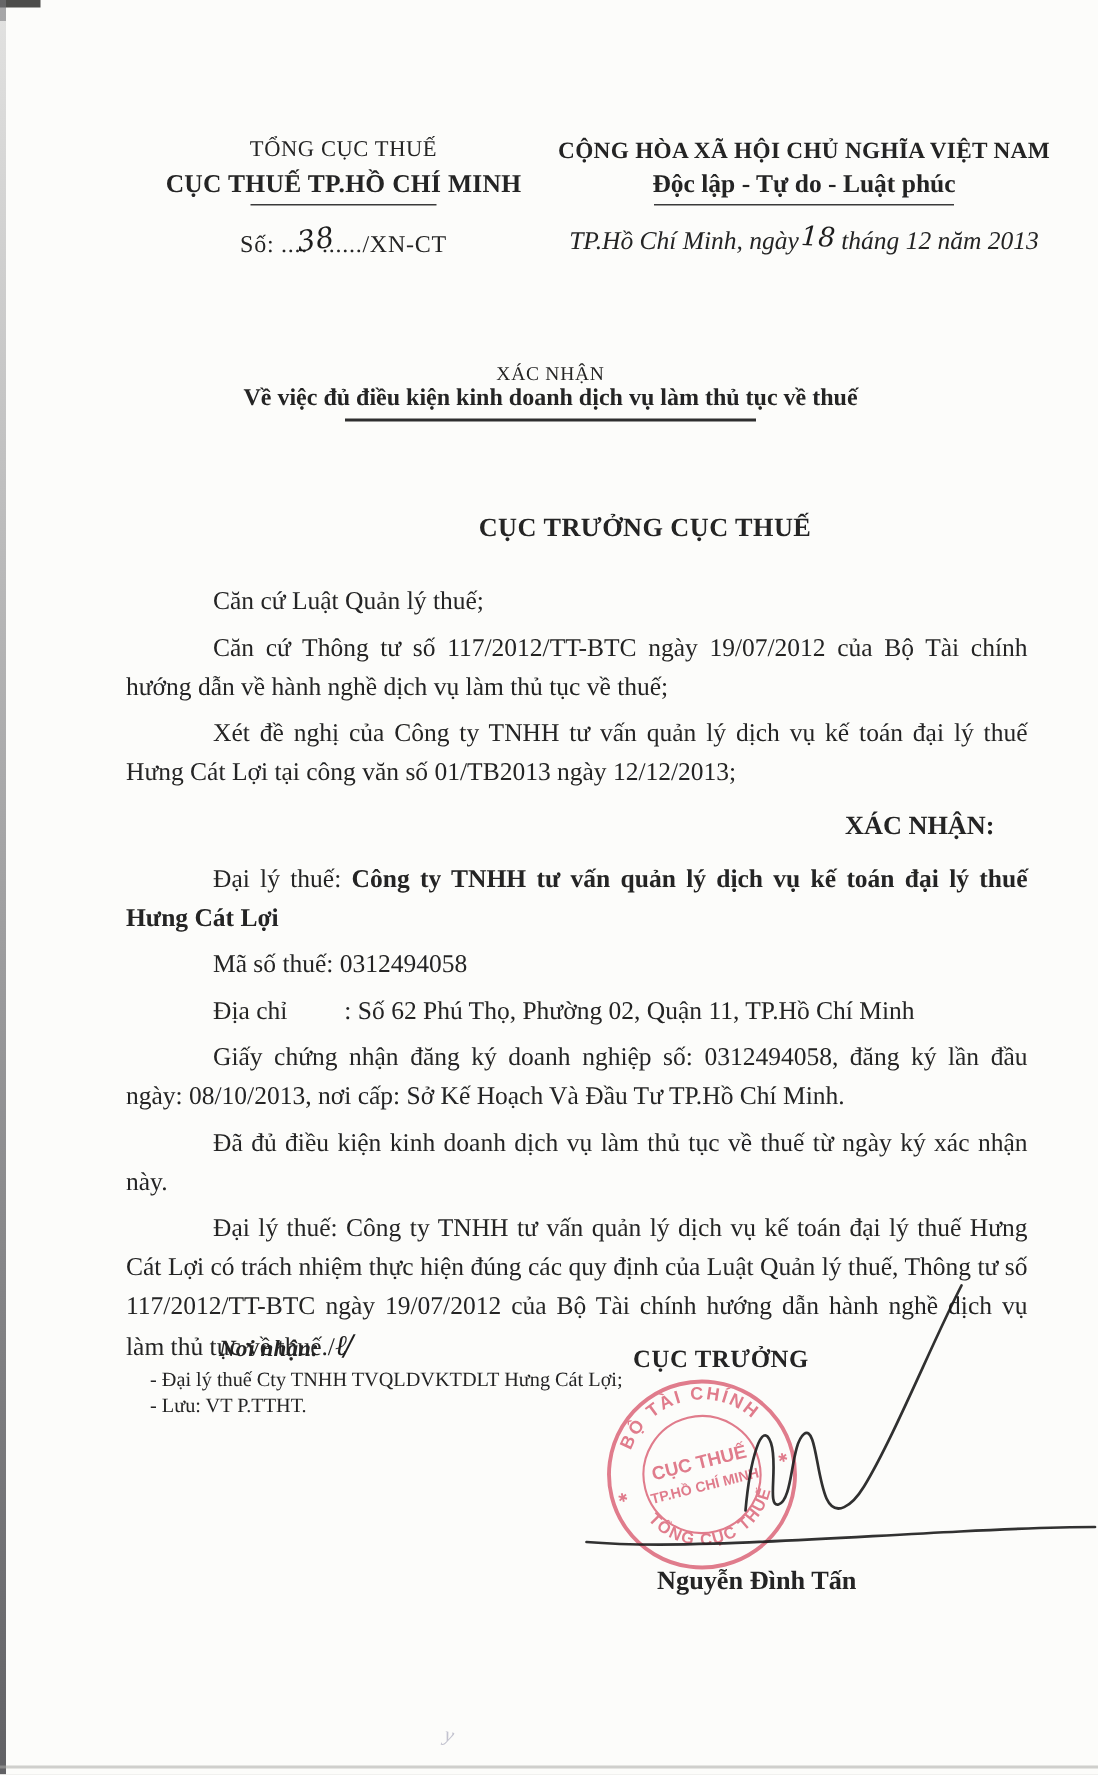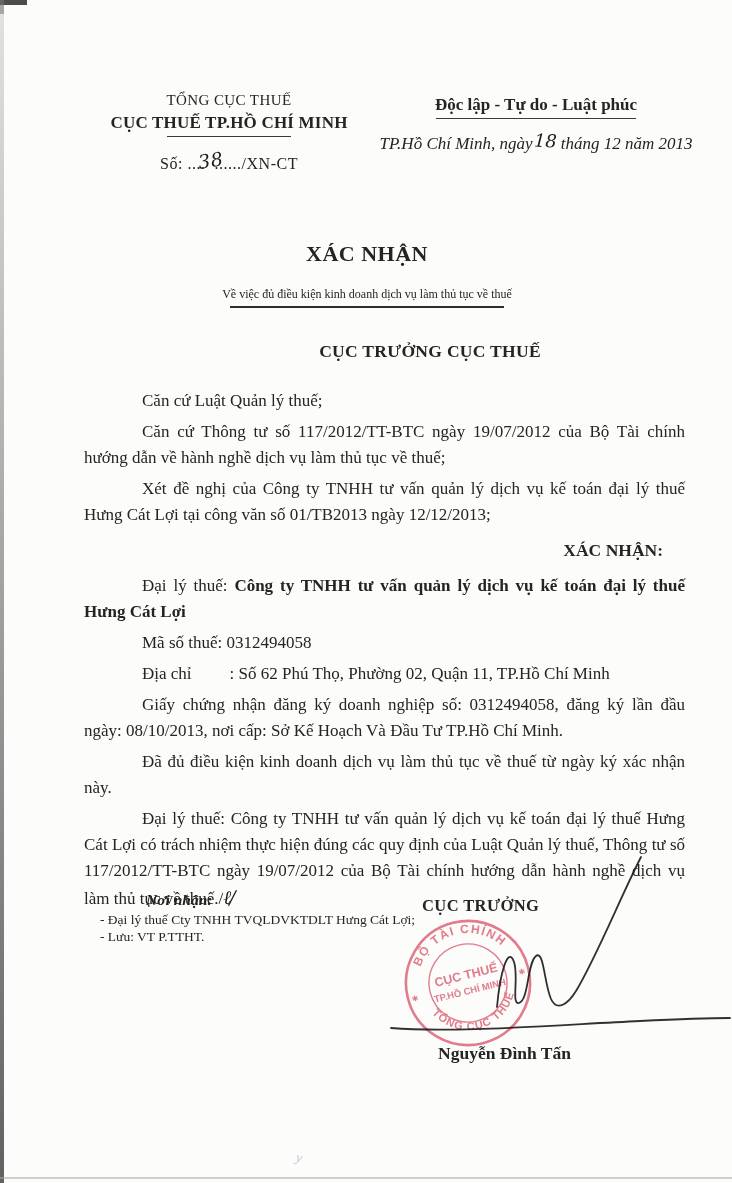--- a/index.html
+++ b/index.html
@@ -26,22 +26,22 @@
   .hand-18{display:inline-block;font-size:18px;transform:rotate(3deg);position:relative;top:-2px;margin:0 0 0 1px;}
 
   .hdr-right{position:absolute;left:352px;top:92px;width:368px;text-align:center;}
   .country{font-size:15.5px;font-weight:bold;letter-spacing:.2px;}
   .motto{font-size:17px;font-weight:bold;margin-top:3px;}
   .hdr-right .rule{width:200px;border-top:1.7px solid #3a3a3a;margin:3px auto 0;height:0;}
   .dateline{font-size:17px;font-style:italic;margin-top:13px;white-space:nowrap;}
 
   
   .title-block{position:absolute;left:67px;top:241px;width:600px;text-align:center;}
-  .title-main{font-size:22px;font-weight:bold;letter-spacing:.5px;}
-  .title-sub{font-size:12px;font-weight:normal;margin-top:20px;}
+  .title-main{font-size:13px;font-weight:normal;letter-spacing:.5px;}
+  .title-sub{font-size:16px;font-weight:bold;margin-top:0;}
   .title-rule{width:274px;border-top:2px solid #2e2e2e;margin:4px auto 0;height:0;}
 
   .issuer{position:absolute;left:130px;top:341px;width:600px;text-align:center;
           font-size:17.5px;font-weight:bold;letter-spacing:.3px;}
 
   
   .bodytext{position:absolute;left:84px;top:388px;width:601px;font-size:17px;line-height:26px;text-align:justify;}
   .para{margin:0 0 5px;text-indent:58px;}
   .heading-center{text-align:right;text-indent:0;font-weight:bold;font-size:17.5px;
                   margin:9px 0 10px;transform:translateX(-22px);}
@@ -73,20 +73,21 @@
   <div class="pencil-mark">y</div>
 
   <div class="hdr-left">
     <div class="org-parent">TỔNG CỤC THUẾ</div>
     <div class="org">CỤC THUẾ TP.HỒ CHÍ MINH</div>
     <div class="rule"></div>
     <div class="so-line"><span>Số: ....</span><span class="hand hand-38">38</span><span>....../XN-CT</span></div>
   </div>
 
   <div class="hdr-right">
+    <div class="country">CỘNG HÒA XÃ HỘI CHỦ NGHĨA VIỆT NAM</div>
     <div class="motto">Độc lập - Tự do - Luật phúc</div>
     <div class="rule"></div>
     <div class="dateline"><span>TP.Hồ Chí Minh, ngày</span><span class="hand hand-18">18</span> <span>tháng 12  năm 2013</span></div>
   </div>
 
   <div class="title-block">
     <div class="title-main">XÁC NHẬN</div>
     <div class="title-sub">Về việc đủ điều kiện kinh doanh dịch vụ làm thủ tục về thuế</div>
     <div class="title-rule"></div>
   </div>

